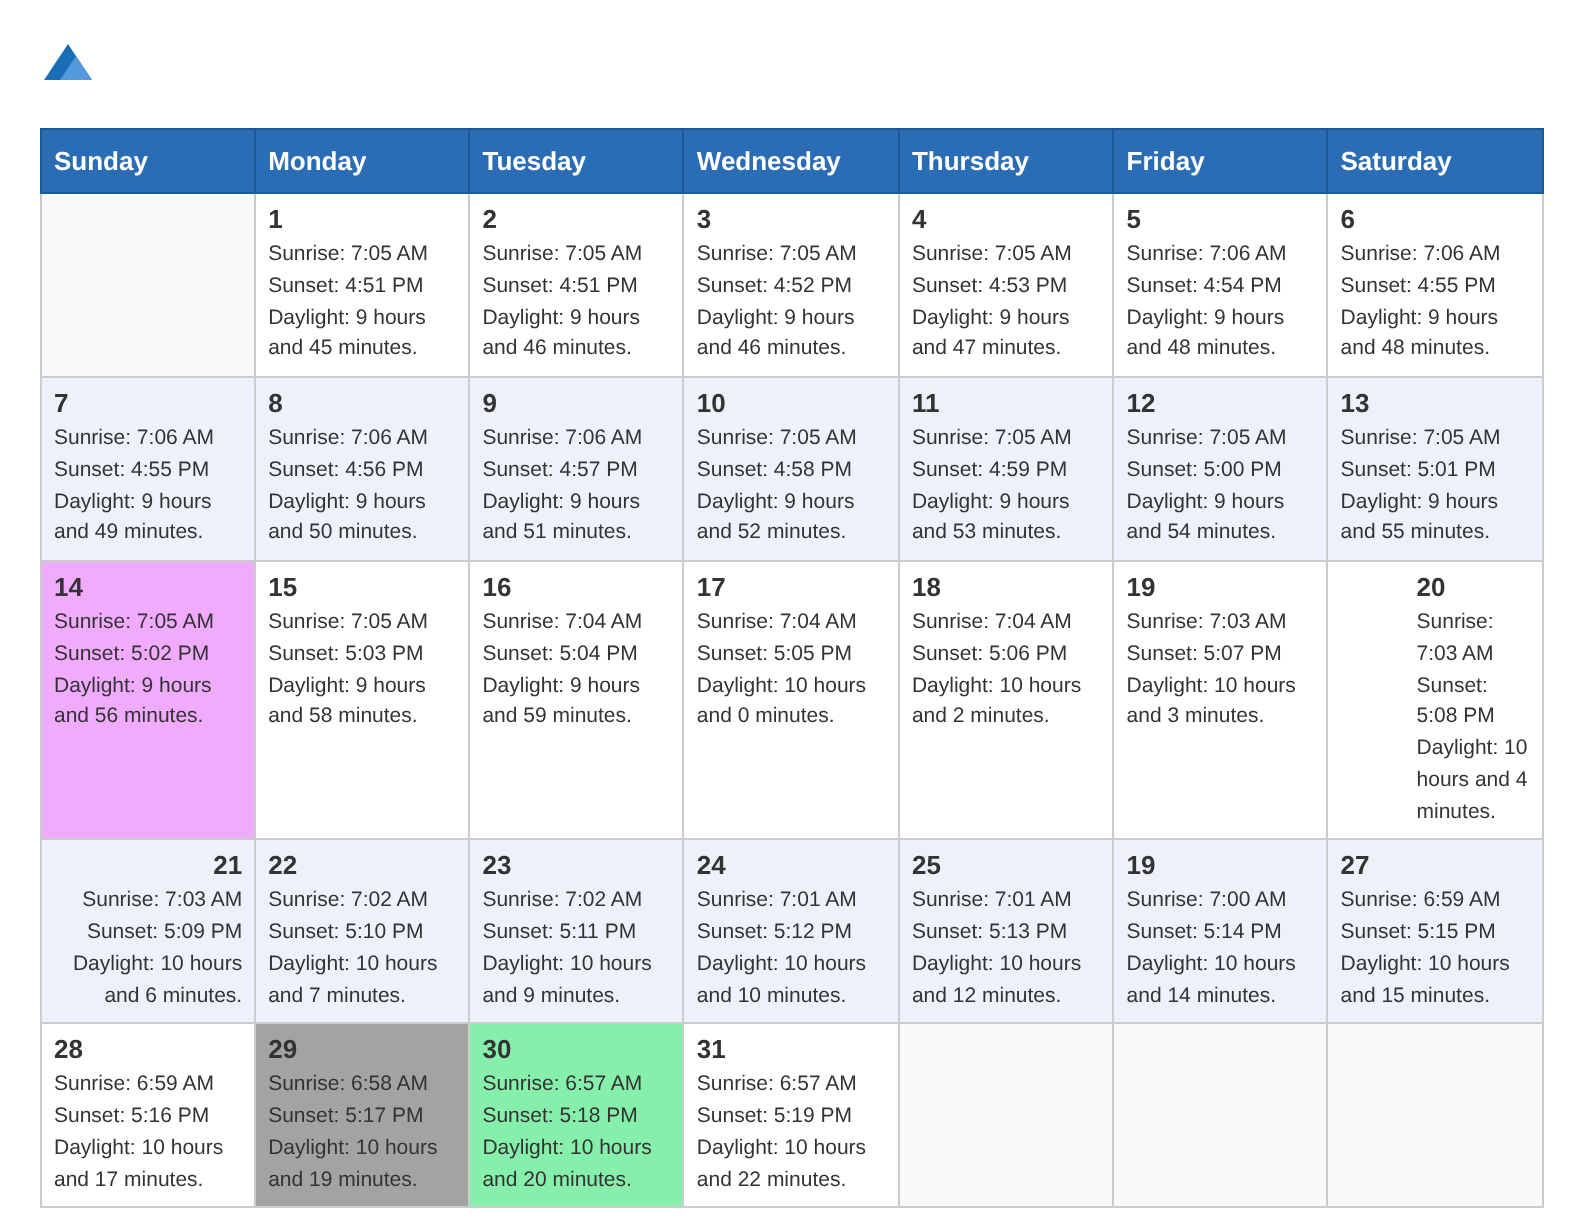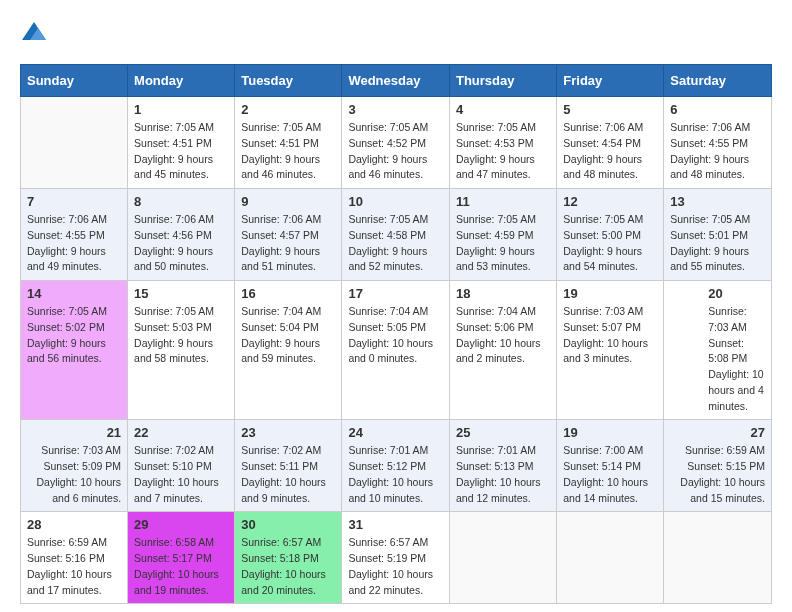--- a/index.html
+++ b/index.html
@@ -273,35 +273,35 @@
           <div class="day-info">
             Sunrise: 7:01 AM<br>Sunset: 5:13 PM<br>Daylight: 10 hours and 12 minutes.
           </div>
         </td>
         <td style="background: rgb(237, 242, 250);">
           <span class="day-number">19</span>
           <div class="day-info">
             Sunrise: 7:00 AM<br>Sunset: 5:14 PM<br>Daylight: 10 hours and 14 minutes.
           </div>
         </td>
-        <td style="background: rgb(237, 242, 250); text-align: right;">
+        <td style="background: rgb(237, 242, 250);">
           <span class="day-number">27</span>
           <div class="day-info">
             Sunrise: 6:59 AM<br>Sunset: 5:15 PM<br>Daylight: 10 hours and 15 minutes.
           </div>
         </td>
       </tr>
       <tr>
         <td style="background: rgb(255, 255, 255);">
           <span class="day-number">28</span>
           <div class="day-info">
             Sunrise: 6:59 AM<br>Sunset: 5:16 PM<br>Daylight: 10 hours and 17 minutes.
           </div>
         </td>
-        <td style="background: #d946ef; margin-left: 24px;">
+        <td style="background: #a3a3a3; margin-left: 24px;">
           <span class="day-number">29</span>
           <div class="day-info">
             Sunrise: 6:58 AM<br>Sunset: 5:17 PM<br>Daylight: 10 hours and 19 minutes.
           </div>
         </td>
         <td style="background: #86efac;">
           <span class="day-number">30</span>
           <div class="day-info">
             Sunrise: 6:57 AM<br>Sunset: 5:18 PM<br>Daylight: 10 hours and 20 minutes.
           </div>

